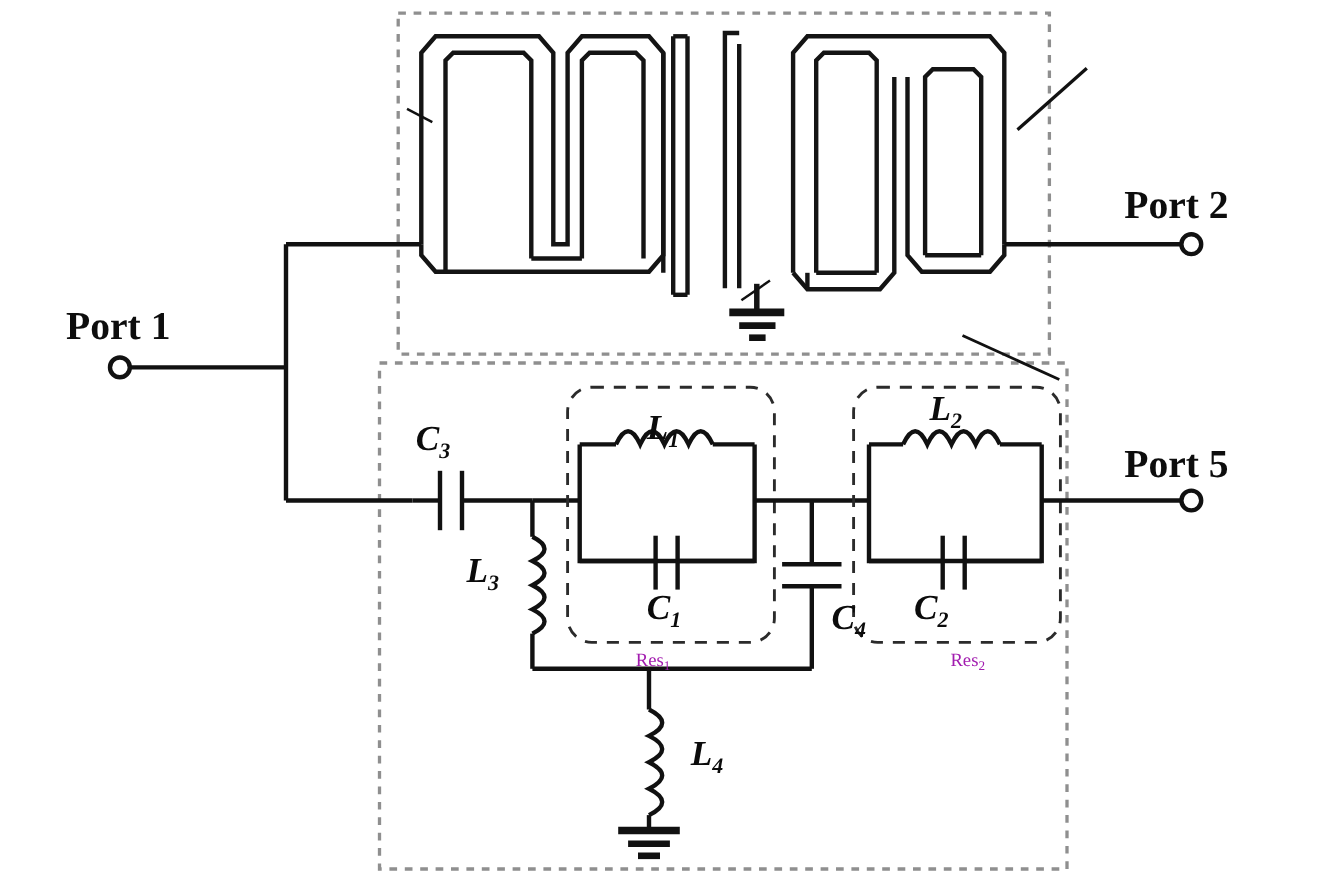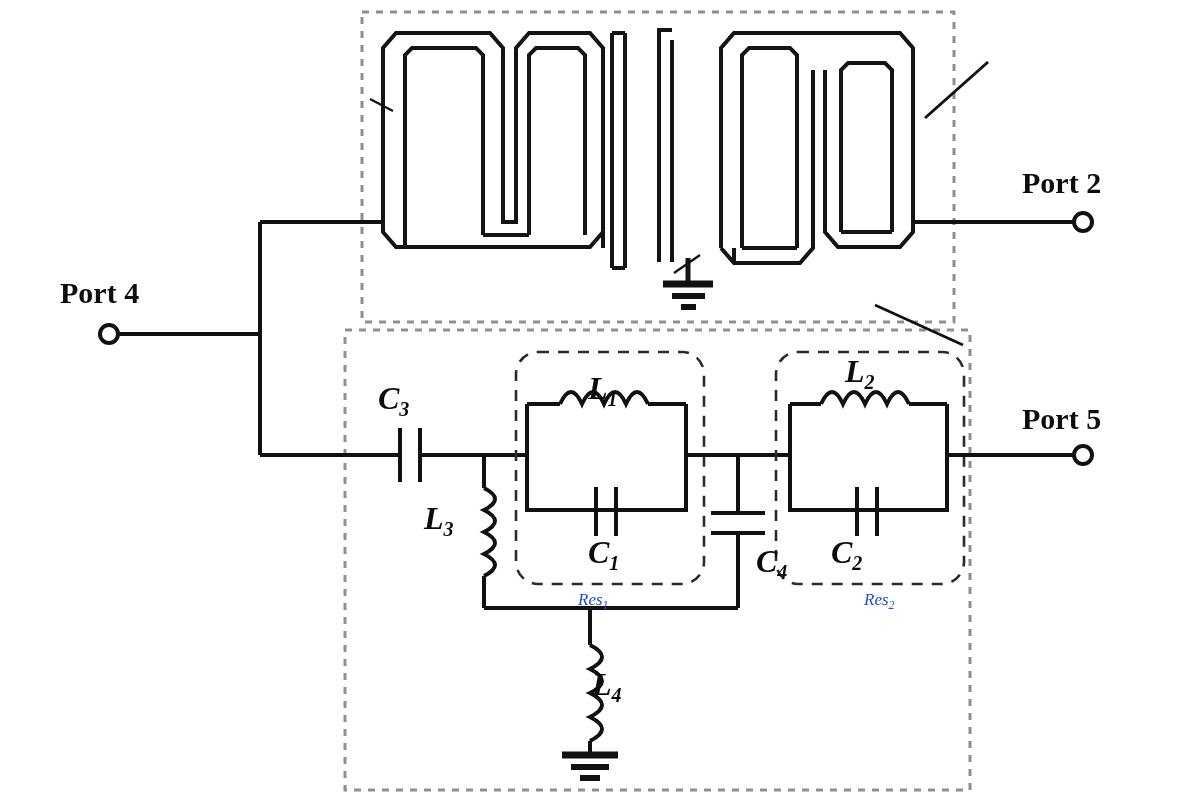--- a/index.html
+++ b/index.html
@@ -1,24 +1,24 @@
 <!DOCTYPE html>
 <html><head>
 <meta charset="utf-8">
 <style>
   html,body{margin:0;padding:0;background:#ffffff;}
   body{width:1200px;height:800px;overflow:hidden;
        font-family:"Liberation Serif", serif;}
   #stage{position:relative;width:1200px;height:800px;background:#fff;}
   svg{position:absolute;left:0;top:0;width:1200px;height:800px;}
   .lbl{position:absolute;white-space:nowrap;line-height:1;}
-  .port{font-family:"Liberation Serif",serif;font-weight:bold;font-size:30px;color:#0d0d0d;}
+  .port{font-family:"Liberation Serif",serif;font-weight:bold;font-size:36px;color:#0d0d0d;}
   .comp{font-family:"Liberation Serif",serif;font-weight:bold;font-style:italic;font-size:32px;color:#0b0b0b;}
   .comp sub{font-size:20px;font-style:italic;font-weight:bold;}
-  .res{font-family:"Liberation Serif",serif;font-style:italic;font-size:17px;color:#1d4ed8;}
+  .res{font-family:"Liberation Serif",serif;font-size:17px;color:#a21caf;}
   .res sub{font-size:12px;}
 </style>
 </head>
 <body>
 
 <div id="stage">
 
 <svg viewBox="0 0 1200 800" xmlns="http://www.w3.org/2000/svg">
 
   <g>
@@ -207,21 +207,21 @@
   </g>
   <g stroke="#111111" stroke-width="2.2" fill="none">
     <line x1="674" y1="273" x2="700" y2="255"></line>
   </g>
   <g stroke="#111111" stroke-width="2.6" fill="none">
     <line x1="875" y1="305" x2="963" y2="345"></line>
   </g>
 
 </svg>
 
-<div class="lbl port" style="left:60px;  top:278px;">Port 4</div>
+<div class="lbl port" style="left:60px;  top:278px;">Port 1</div>
 <div class="lbl port" style="left:1022px; top:168px;">Port 2</div>
 <div class="lbl port" style="left:1022px; top:404px;">Port 5</div>
 
 <div class="lbl comp" style="left:378px; top:382px;">
   <span>C</span><sub>3</sub>
 </div>
 
 <div class="lbl comp" style="left:424px; top:502px;">
   <span>L</span><sub>3</sub>
 </div>
@@ -239,21 +239,21 @@
 </div>
 
 <div class="lbl comp" style="left:831px; top:536px;">
   <span>C</span><sub>2</sub>
 </div>
 
 <div class="lbl comp" style="left:756px; top:545px;">
   <span>C</span><sub>4</sub>
 </div>
 
-<div class="lbl comp" style="left:592px; top:668px;">
+<div class="lbl comp" style="left:628px; top:668px;">
   <span>L</span><sub>4</sub>
 </div>
 
 <div class="lbl res" style="left:578px; top:591px;">
   <span>Res</span><sub>1</sub>
 </div>
 
 <div class="lbl res" style="left:864px; top:591px;">
   <span>Res</span><sub>2</sub>
 </div>

